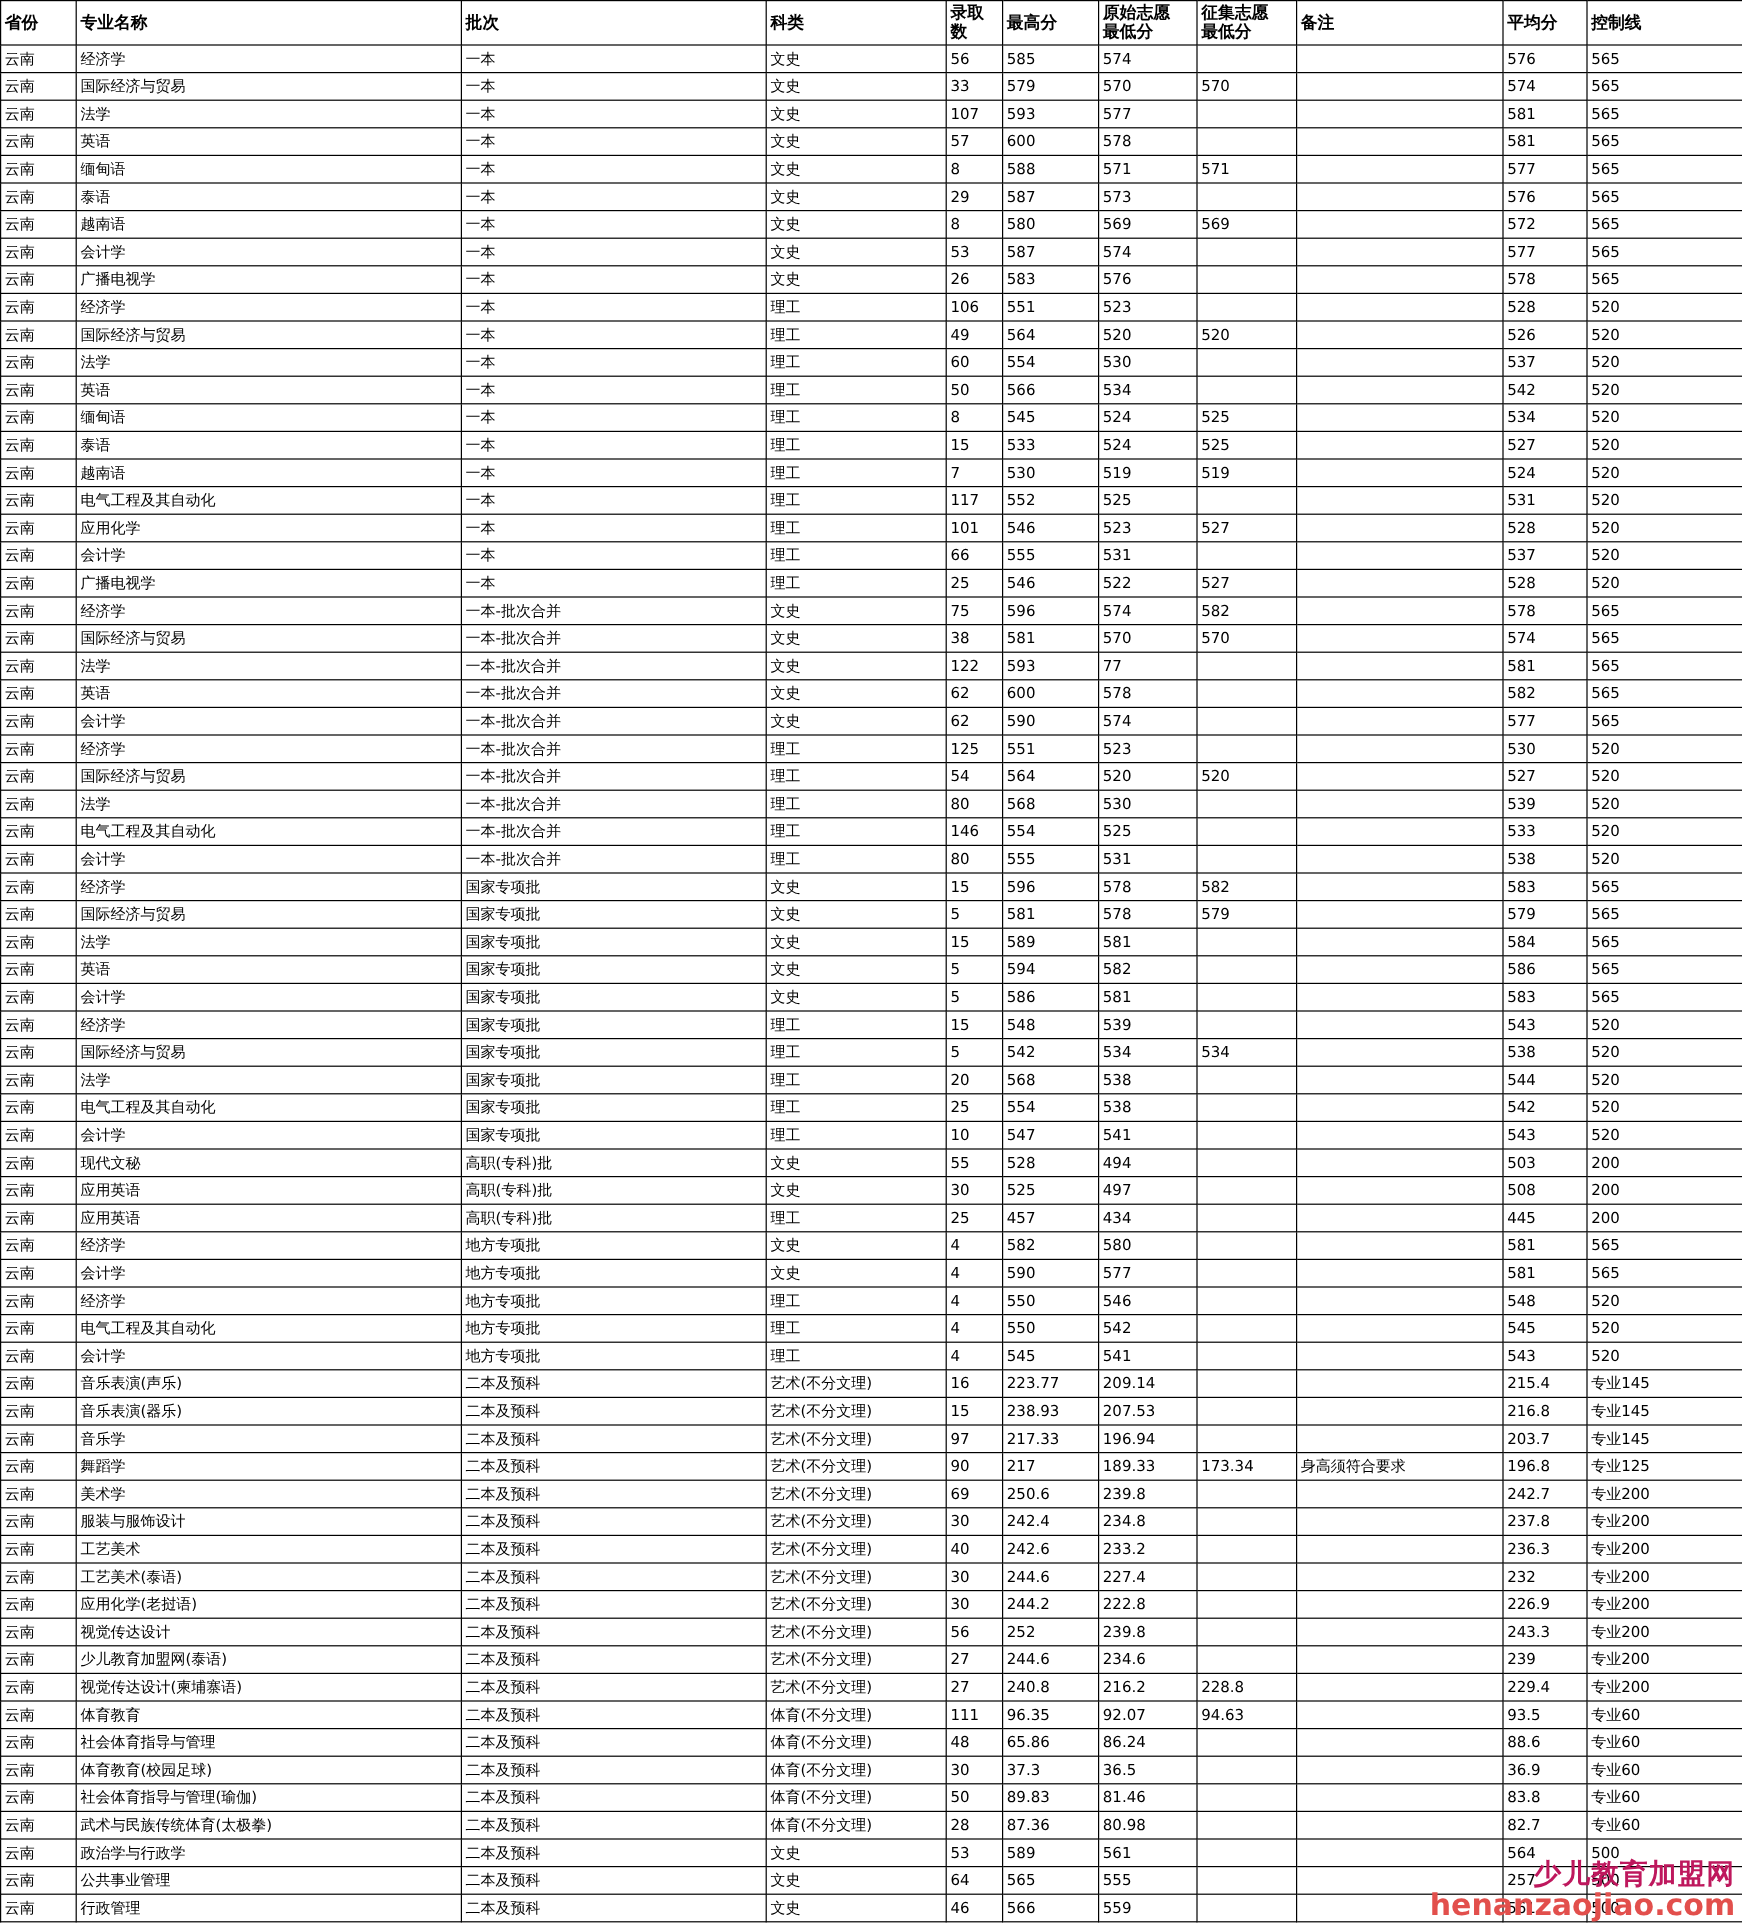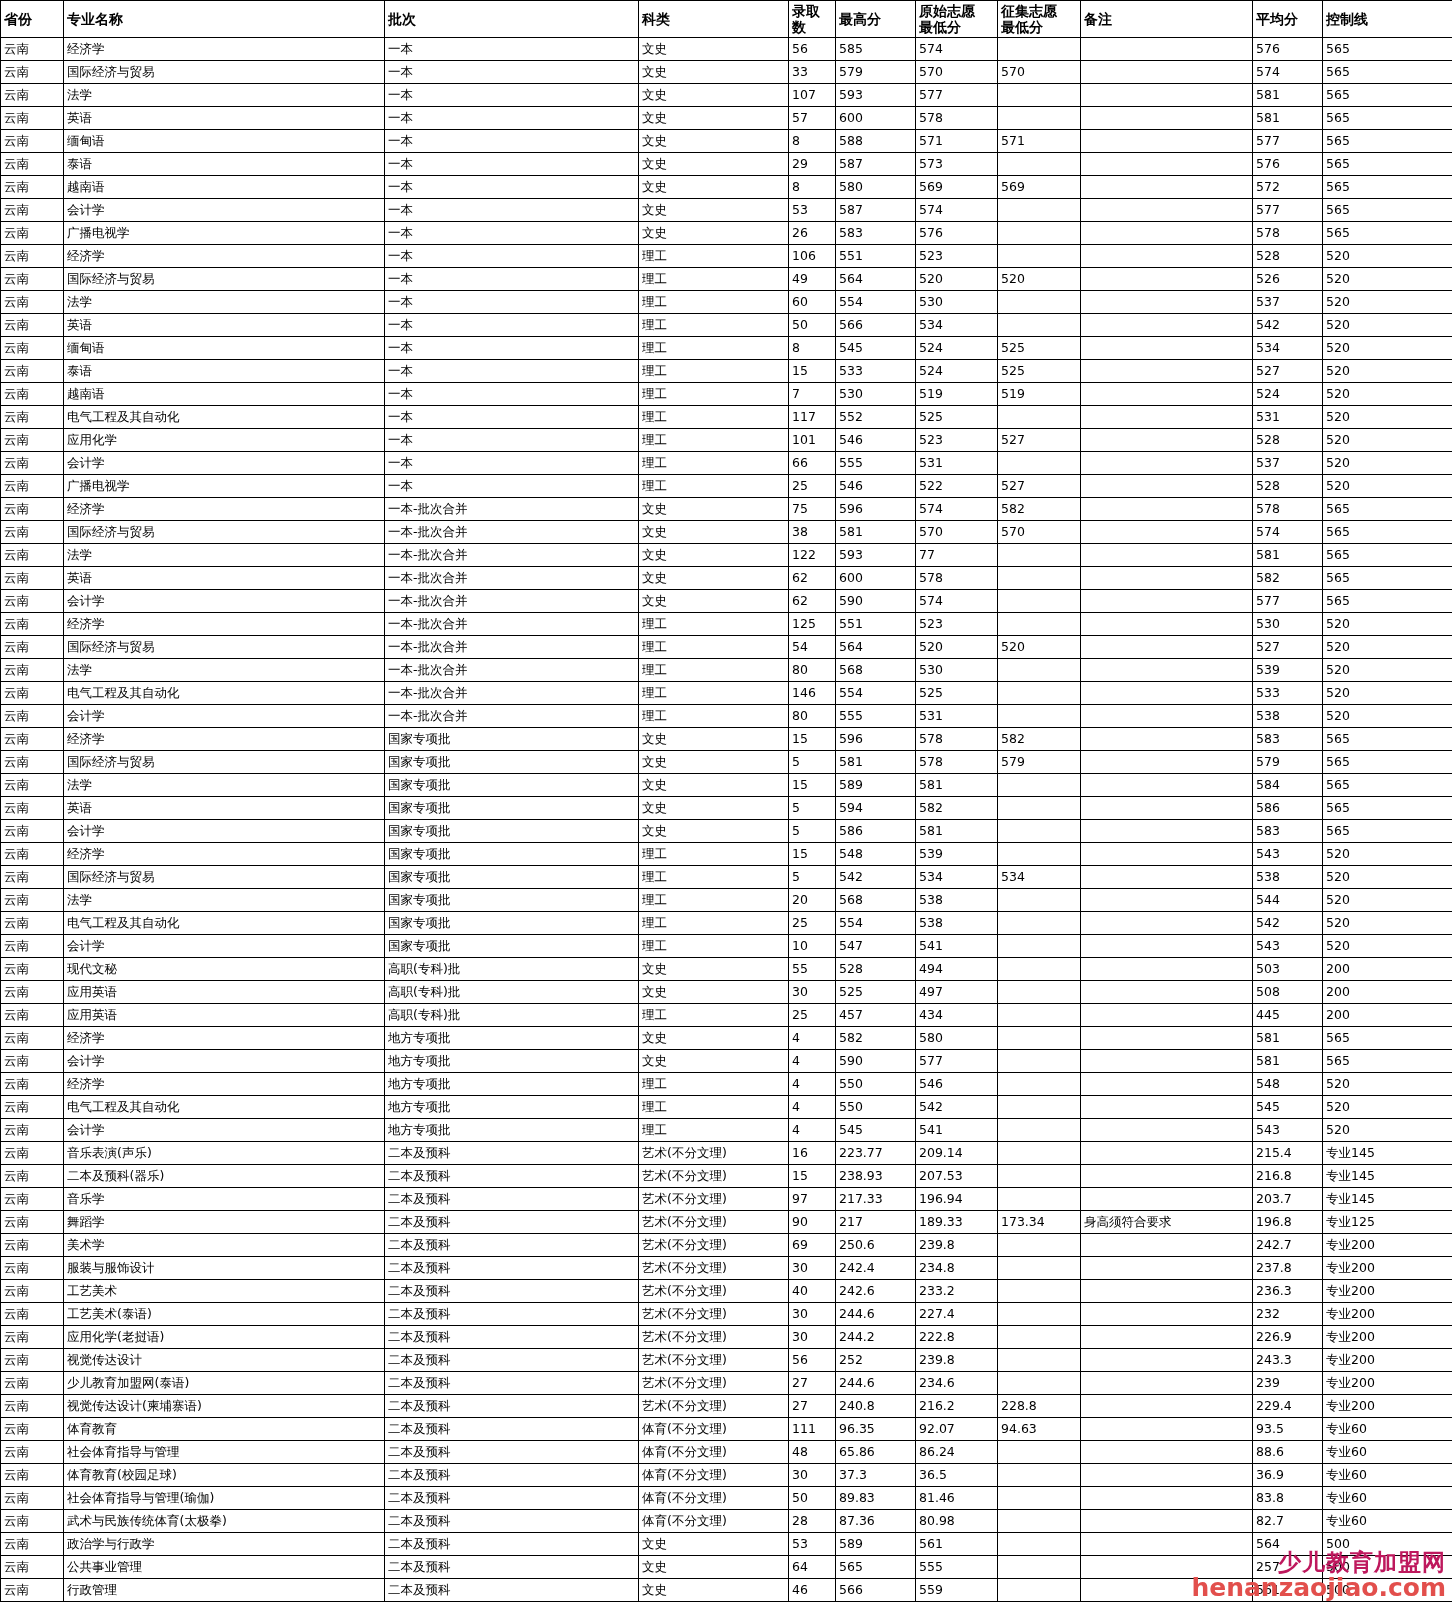--- a/index.html
+++ b/index.html
@@ -726,21 +726,21 @@
         <td>16</td>
         <td>223.77</td>
         <td>209.14</td>
         <td></td>
         <td></td>
         <td>215.4</td>
         <td>专业145</td>
       </tr>
       <tr>
         <td>云南</td>
-        <td>二本及预科(器乐)</td>
+        <td>音乐表演(器乐)</td>
         <td>二本及预科</td>
         <td>艺术(不分文理)</td>
         <td>15</td>
         <td>238.93</td>
         <td>207.53</td>
         <td></td>
         <td></td>
         <td>216.8</td>
         <td>专业145</td>
       </tr>

